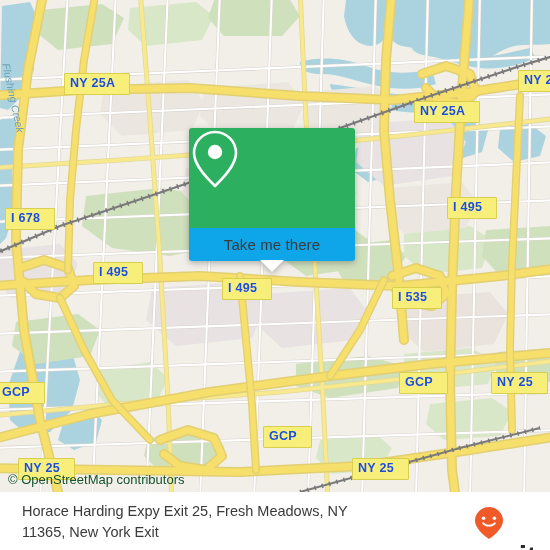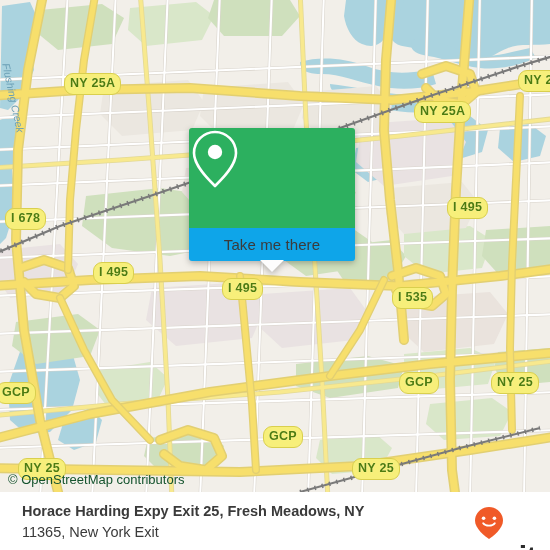--- a/index.html
+++ b/index.html
@@ -8,26 +8,26 @@
 
   
   #map{position:absolute;left:0;top:0;width:550px;height:492px;overflow:hidden;background:#f2efe9;}
   #map svg{position:absolute;left:0;top:0;}
 
   
   .shield{
     position:absolute;
     background:#f7ef7a;
     border:1.5px solid #d9cf4e;
-    border-radius:9px;
-    color:#4d7c0f;
+    border-radius:1px;
+    color:#1d4ed8;
     font-weight:bold;
     letter-spacing:.3px;
     line-height:1;
-    padding:3px 5px 4px 5px;
+    padding:3px 14px 4px 5px;
     font-size:12.5px;
     white-space:nowrap;
     font-family:"Liberation Sans",sans-serif;
     text-shadow:0 0 1px rgba(255,255,255,.5);
   }
   .waterlabel{
     position:absolute;
     color:#6a9fb5;
     font-size:10.5px;
     font-style:italic;
@@ -317,21 +317,21 @@
         <span id="balloon-label">Take me there</span>
         <div id="balloon-tail"></div>
       </div>
     </div>
 
     <div id="attribution">© OpenStreetMap contributors</div>
   </div>
 
   <div id="footer">
     <div id="footer-address">
-      <span style="display: block; font-weight: bold;">Horace Harding Expy Exit 25, Fresh Meadows, NY</span>
+      <span style="display: block;">Horace Harding Expy Exit 25, Fresh Meadows, NY</span>
       <span style="display: block;">11365, New York Exit</span>
     </div>
     <div id="footer-logo">
       <svg width="30" height="34" viewBox="0 0 30 34">
         <path d="M15,1 C7.3,1 1,7.2 1,14.7 C1,22.6 11.2,30.5 15,33 C18.8,30.5 29,22.6 29,14.7 C29,7.2 22.7,1 15,1 Z" fill="#f05a28"></path>
         <circle cx="9.6" cy="12.2" r="1.8" fill="#ffffff"></circle>
         <circle cx="20.4" cy="12.2" r="1.8" fill="#ffffff"></circle>
         <path d="M9.2,17.2 C11.4,20.4 18.6,20.4 20.8,17.2" fill="none" stroke="#ffffff" stroke-width="1.9" stroke-linecap="round"></path>
       </svg>
       <span id="logo-word">moovit</span>

